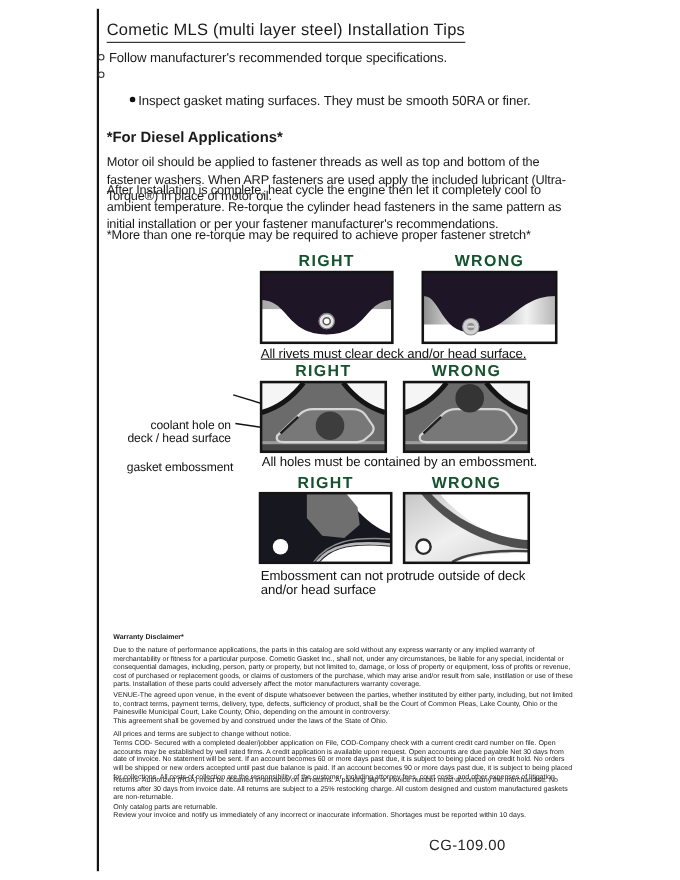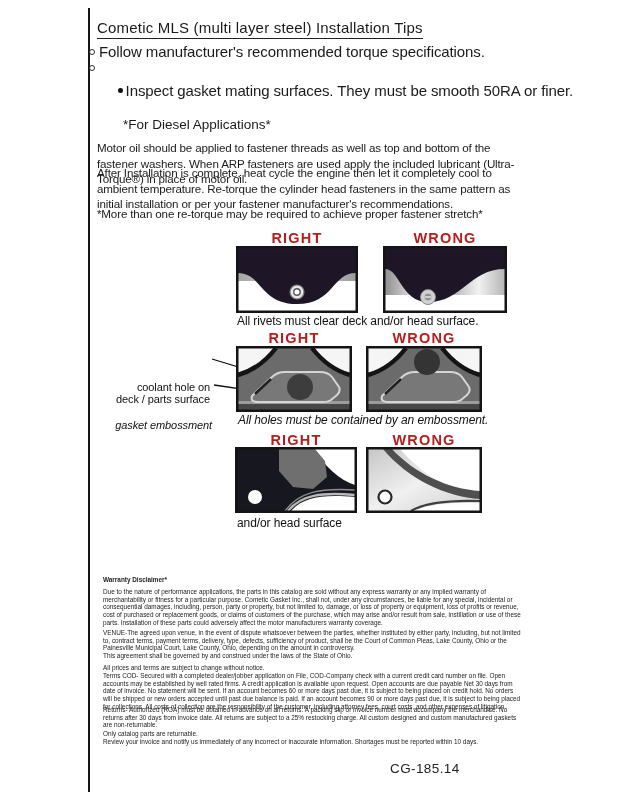--- a/index.html
+++ b/index.html
@@ -5,33 +5,33 @@
   html,body{margin:0;padding:0;background:#ffffff;}
   body{width:618px;height:800px;position:relative;overflow:hidden;
        font-family:"Liberation Sans","DejaVu Sans",sans-serif;color:#1a1a1a;}
   .abs{position:absolute;}
   
   .fold-line{left:88px;top:8px;width:2px;height:784px;background:#151515;}
   
   .title{left:97px;top:19px;font-size:15px;font-weight:normal;letter-spacing:.2px;
          border-bottom:1.6px solid #222;padding-bottom:2px;white-space:nowrap;}
   
-  .bullets{left:89px;top:44px;font-size:15px;letter-spacing:-.1px;line-height:16px;}
+  .bullets{left:89px;top:44px;font-size:12px;letter-spacing:-.1px;line-height:16px;}
   .brow{display:flex;align-items:flex-start;white-space:nowrap;}
   .brow.sub{margin-left:29px;margin-top:12px;}
   .b-open{width:4px;height:4px;border:1.2px solid #333;border-radius:50%;
           margin:5px 4px 0 0;flex:0 0 auto;}
   .b-fill{width:4.6px;height:4.6px;background:#111;border-radius:50%;
           margin:5px 3px 0 0;flex:0 0 auto;}
   
-  .diesel-h{left:97px;top:117px;font-size:13.5px;font-weight:normal;margin-left:26px;}
+  .diesel-h{left:97px;top:117px;font-size:13.5px;font-weight:bold;}
   .para{left:97px;width:436px;font-size:11.6px;line-height:15.5px;letter-spacing:-.15px;}
   .p1{top:140px;} .p2{top:165px;} .pnote{top:206px;}
   
-  .fig-h{font-size:14.5px;font-weight:bold;letter-spacing:1.2px;text-align:center;color:#b91c1c;}
+  .fig-h{font-size:14.5px;font-weight:bold;letter-spacing:1.2px;text-align:center;color:#14532d;}
   .cap{font-size:12px;letter-spacing:-.1px;color:#111;line-height:12.5px;}
   .ann{font-size:11px;letter-spacing:-.1px;text-align:right;line-height:12px;color:#111;margin-top:40px;}
   svg{display:block;}
   .leader{pointer-events:none;}
   
   .warr{left:103px;width:420px;font-size:6.4px;line-height:7.7px;color:#222;letter-spacing:0;}
   .warr.b{font-weight:bold;}
   .footer-code{left:390px;top:761px;font-size:13.5px;letter-spacing:.4px;color:#222;}
 </style>
 </head>
@@ -95,27 +95,27 @@
     <rect x="2" y="2" width="120" height="63" fill="#ffffff"></rect>
     <rect x="2" y="23" width="120" height="26" fill="url(#bandW)"></rect>
     <path d="M2,2 H122 V23 C86,23 80,56 45,56 C18,56 17,23 2,23 Z" fill="#1e1626"></path>
     <circle cx="45" cy="51" r="7.5" fill="#d2d2d2" stroke="#8a8a8a" stroke-width="1"></circle>
     <circle cx="45" cy="51" r="4" fill="#8f8f8f" stroke="#cccccc" stroke-width="1.4"></circle>
     <rect x="42" y="50.2" width="6" height="1.6" fill="#dddddd"></rect>
     <rect x="1.25" y="1.25" width="121.5" height="64.5" fill="none" stroke="#141414" stroke-width="2.5"></rect>
   </svg>
 </div>
 
-<div class="abs cap" style="left:237px;top:315px;white-space:nowrap;">All rivets must clear deck and/or head surface.</div>
+<div class="abs cap" style="left:237px;top:315px;white-space:nowrap;text-decoration:underline;">All rivets must clear deck and/or head surface.</div>
 
 <div class="abs ann" style="left:95px;top:341px;width:115px;">
   <div>coolant hole on</div>
-  <div>deck / parts surface</div>
-</div>
-<div class="abs ann" style="left:95px;top:379px;width:117px;font-style:italic;">gasket embossment</div>
+  <div>deck / head surface</div>
+</div>
+<div class="abs ann" style="left:95px;top:379px;width:117px;">gasket embossment</div>
 
 <svg class="abs leader" style="left:0;top:330px;" width="618" height="90">
   <line x1="212" y1="29" x2="291" y2="53" stroke="#111" stroke-width="1.3"></line>
   <line x1="214" y1="55" x2="262" y2="62" stroke="#111" stroke-width="1.3"></line>
 </svg>
 
 <div class="abs fig-h" style="left:236px;top:330px;width:116px;">RIGHT</div>
 <div class="abs fig-h" style="left:366px;top:330px;width:116px;">WRONG</div>
 
 <div class="abs" style="left:236px;top:346px;">
@@ -143,21 +143,21 @@
     <path d="M40,2 C30,15 16,25 2,29" stroke="#141414" stroke-width="4.5" fill="none"></path>
     <path d="M114,2 H76 C86,15 100,25 114,29 Z" fill="#f5f5f5"></path>
     <path d="M76,2 C86,15 100,25 114,29" stroke="#141414" stroke-width="4.5" fill="none"></path>
     <path d="M16,50 L36,31 Q41,26 49,26 L84,26 Q92,26 96,31 L103,41 Q105,45 101,49 L95,54 Q92,56 86,56 L22,56 Q14,56 16,50 Z" fill="#787878" stroke="#d5d5d5" stroke-width="2"></path>
     <path d="M19,48 L35,33" stroke="#1f1f1f" stroke-width="2.4" fill="none"></path>
     <circle cx="61" cy="16" r="13" fill="#343434"></circle>
     <rect x="1.25" y="1.25" width="113.5" height="63.5" fill="none" stroke="#141414" stroke-width="2.5"></rect>
   </svg>
 </div>
 
-<div class="abs cap" style="left:238px;top:414px;white-space:nowrap;font-style:italic;">All holes must be contained by an embossment.</div>
+<div class="abs cap" style="left:238px;top:414px;white-space:nowrap;">All holes must be contained by an embossment.</div>
 
 <div class="abs fig-h" style="left:235px;top:432px;width:122px;">RIGHT</div>
 <div class="abs fig-h" style="left:366px;top:432px;width:116px;">WRONG</div>
 
 <div class="abs" style="left:235px;top:447px;">
   <svg width="122" height="66" viewBox="0 0 122 66">
     <rect x="2" y="2" width="118" height="62" fill="#17171f"></rect>
     <path d="M78,2 H120 V38 C104,33 90,19 78,2 Z" fill="#ffffff"></path>
     <path d="M120,50 C88,47 68,50 56,64 H120 Z" fill="#ffffff"></path>
     <path d="M120,48 C86,45 66,48 53,64" stroke="#b9b9b9" stroke-width="2.4" fill="none"></path>
@@ -181,30 +181,31 @@
     <path d="M2,2 H34 C56,28 86,44 114,48 L114,64 H2 Z" fill="url(#gradW3)"></path>
     <path d="M26,2 C48,26 82,42 114,44 L114,52 C80,50 42,32 17,2 Z" fill="#4f4f4f"></path>
     <path d="M114,56 C84,55 60,58 48,64 H114 Z" fill="#ffffff"></path>
     <path d="M114,54 C82,53 58,56 45,64" stroke="#3f3f3f" stroke-width="2.2" fill="none"></path>
     <circle cx="19" cy="50" r="6.5" fill="#ffffff" stroke="#2a2a2a" stroke-width="2.2"></circle>
     <rect x="1.25" y="1.25" width="113.5" height="63.5" fill="none" stroke="#141414" stroke-width="2.5"></rect>
   </svg>
 </div>
 
 <div class="abs cap" style="left:237px;top:517px;">
+  <div>Embossment can not protrude outside of deck</div>
   <div>and/or head surface</div>
 </div>
 
 <div class="abs warr b" style="top:576px;">Warranty Disclaimer*</div>
 <div class="abs warr" style="top:588px;">Due to the nature of performance applications, the parts in this catalog are sold without any express warranty or any implied warranty of merchantability or fitness for a particular purpose.  Cometic Gasket Inc., shall not, under any circumstances, be liable for any special, incidental or consequential damages, including, person, party or property, but not limited to, damage, or loss of property or equipment, loss of profits or revenue, cost of purchased or replacement goods, or claims of customers of the purchase, which may arise and/or result from sale, instillation or use of these parts.  Installation of these parts could adversely affect the motor manufacturers warranty coverage.</div>
 <div class="abs warr" style="top:629px;">
   <span>VENUE-The agreed upon venue, in the event of dispute whatsoever between the parties, whether instituted by either party, including, but not limited to, contract terms, payment terms, delivery, type, defects, sufficiency of product, shall be the Court of Common Pleas, Lake County, Ohio or the Painesville Municipal Court, Lake County, Ohio, depending on the amount in controversy.</span><br>
   <span>This agreement shall be governed by and construed under the laws of the State of Ohio.</span>
 </div>
 <div class="abs warr" style="top:664px;">All prices and terms are subject to change without notice.</div>
 <div class="abs warr" style="top:672px;">Terms COD- Secured with a completed dealer/jobber application on File, COD-Company check with a current credit card number on file.  Open accounts may be established by well rated firms.  A credit application is available upon request.  Open accounts are due payable Net 30 days from date of invoice.  No statement will be sent.  If an account becomes 60 or more days past due, it is subject to being placed on credit hold.  No orders will be shipped or new orders accepted until past due balance is paid.  If an account becomes 90 or more days past due, it is subject to being placed for collections.  All costs of collection are the responsibility of the customer, including attorney fees, court costs, and other expenses of litigation.</div>
 <div class="abs warr" style="top:706px;">Returns- Authorized (RGA) must be obtained in advance on all returns.  A packing slip or invoice number must accompany the merchandise.  No returns after 30 days from invoice date.  All returns are subject to a 25% restocking charge.  All custom designed and custom manufactured gaskets are non-returnable.</div>
 <div class="abs warr" style="top:730px;">
   <span>Only catalog parts are returnable.</span><br>
   <span>Review your invoice and notify us immediately of any incorrect or inaccurate information.  Shortages must be reported within 10 days.</span>
 </div>
 
-<div class="abs footer-code">CG-185.14</div>
+<div class="abs footer-code">CG-109.00</div>
 
 </body></html>

